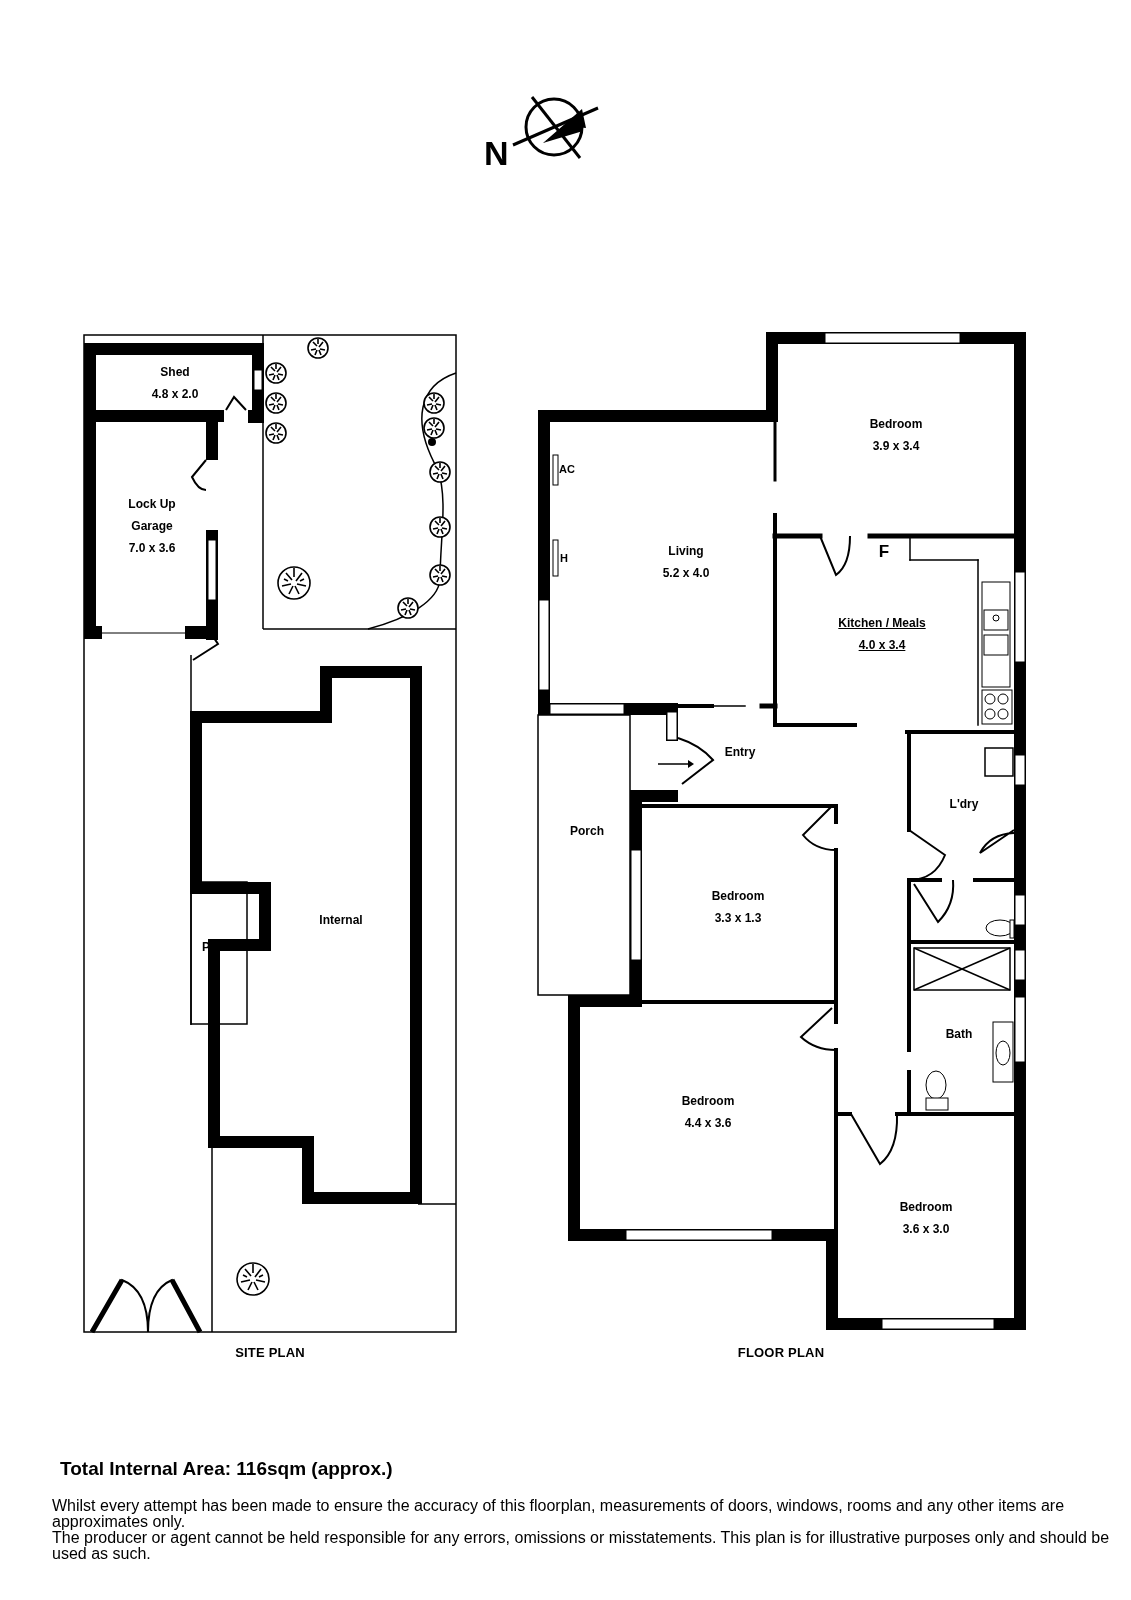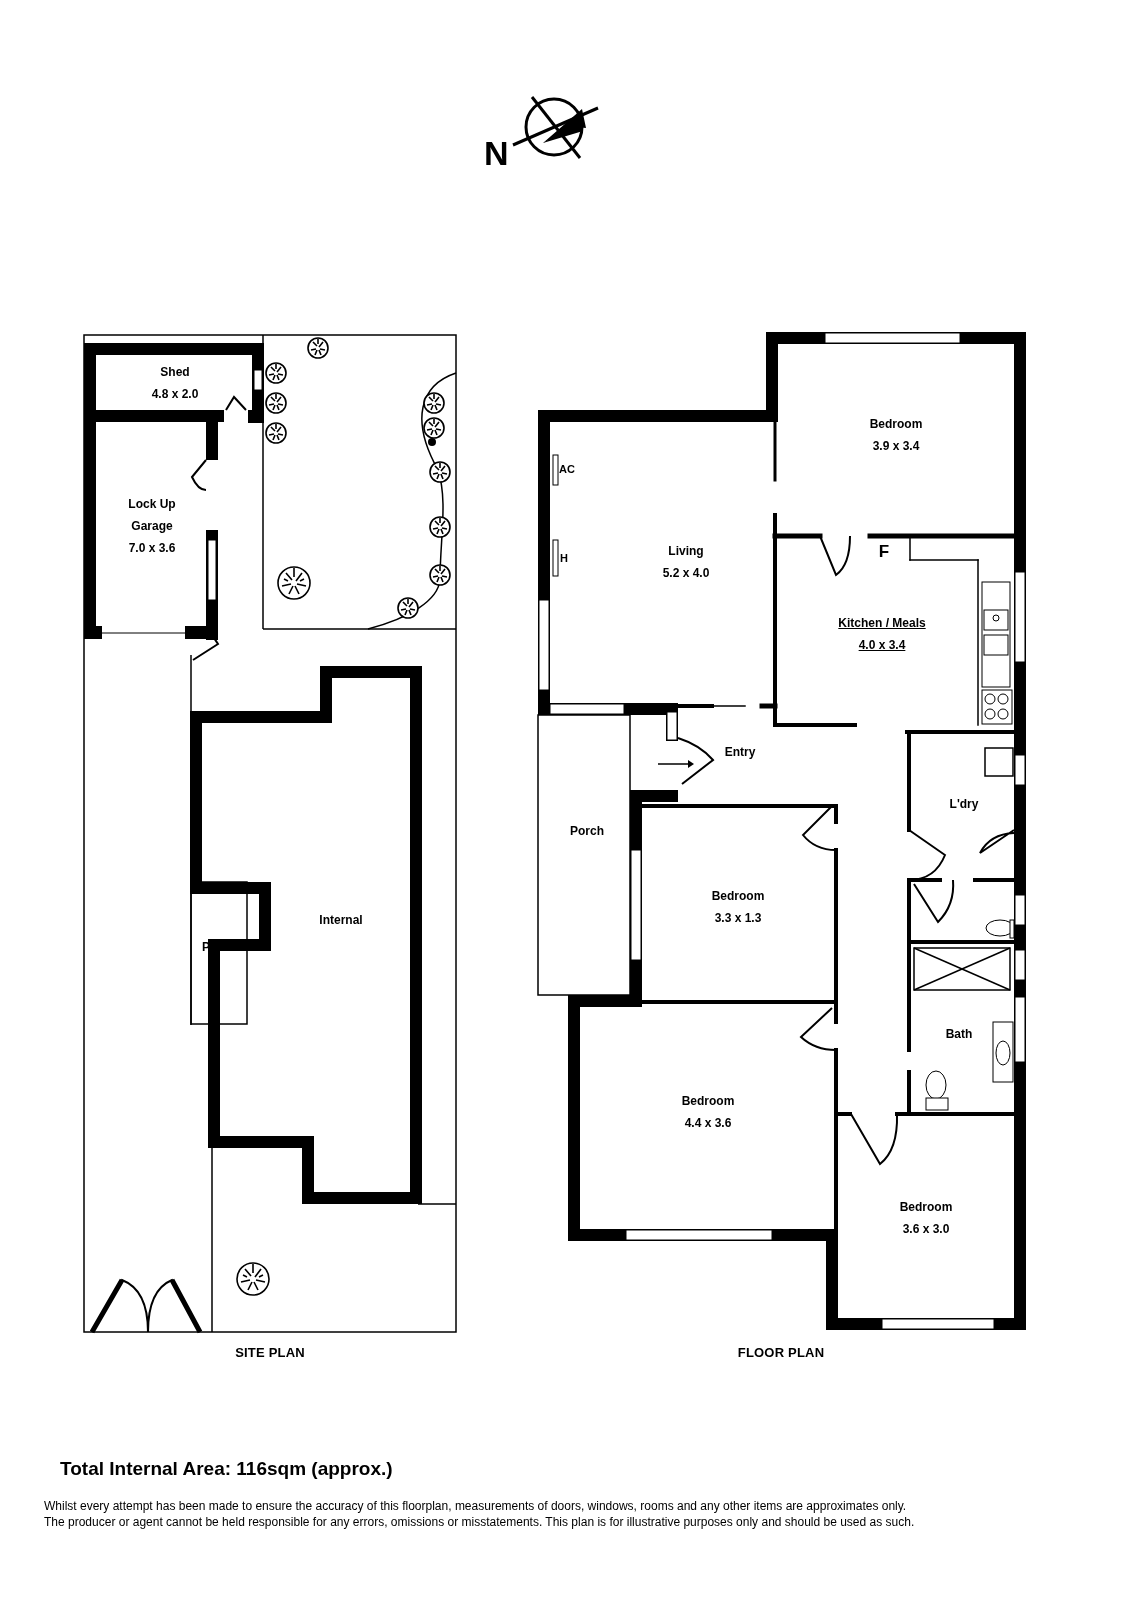--- a/index.html
+++ b/index.html
@@ -7,21 +7,21 @@
          font-family: "Liberation Sans", sans-serif; color: #000; }
   #plan { position: absolute; left: 0; top: 0; }
   .lbl { position: absolute; text-align: center; font-weight: bold; font-size: 12px; line-height: 22px;
          font-family: "Liberation Sans", sans-serif; white-space: nowrap; transform: translateX(-50%); }
   .lbl span { display: block; }
   .small { font-size: 11px; font-weight: bold; position: absolute; font-family: "Liberation Sans", sans-serif; }
   .caption { position: absolute; font-weight: bold; font-size: 13px; transform: translateX(-50%);
              font-family: "Liberation Sans", sans-serif; letter-spacing: 0.2px; }
   #total-area { position: absolute; left: 60px; top: 1458px; font-size: 19px; font-weight: bold;
                 font-family: "Liberation Sans", sans-serif; }
-  #disclaimer { position: absolute; left: 44px; top: 1498px; font-size: 12px; line-height: 16px;
+  #disclaimer { position: absolute; left: 52px; top: 1498px; font-size: 16px; line-height: 16px;
                 font-family: "Liberation Sans", sans-serif; }
   #north-label { position: absolute; left: 484px; top: 134px; font-size: 34px; font-weight: bold;
                  font-family: "Liberation Sans", sans-serif; }
 </style>
 </head>
 <body>
 
 <svg id="plan" width="1131" height="1600" viewBox="0 0 1131 1600" xmlns="http://www.w3.org/2000/svg">
   <defs>
     <g id="tree">

